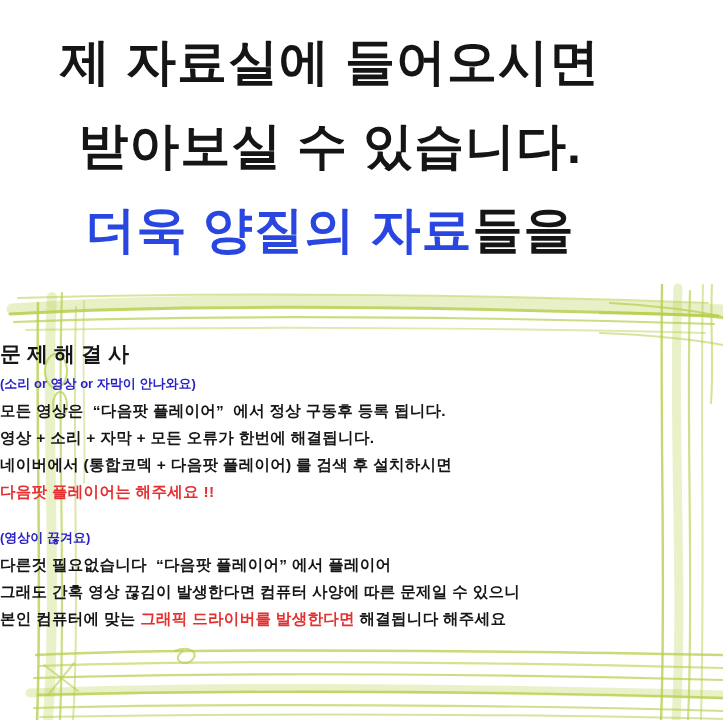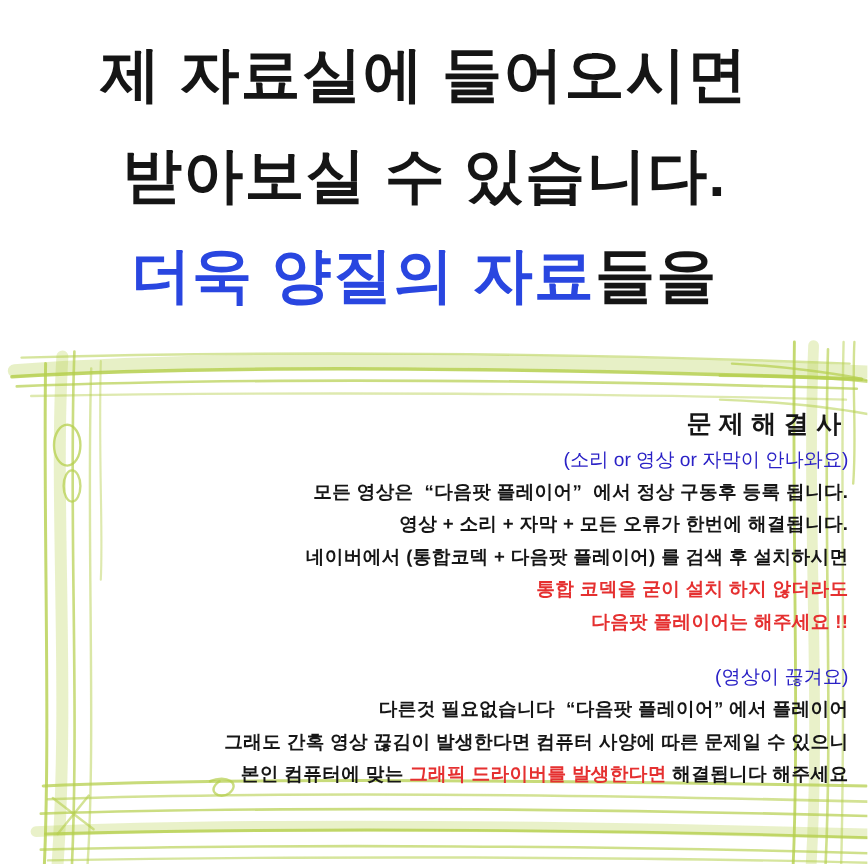--- a/index.html
+++ b/index.html
@@ -1,36 +1,35 @@
 <!DOCTYPE html>
 <html style="--c-top_blue: #2946e0; --c-blue: #2a21c6; --c-red: #e53030; --c-green: #b5cf4d; --c-black: #151515;"><head>
 <meta charset="utf-8">
 <style>
   html,body { margin:0; padding:0; }
   body { width:723px; height:720px; overflow:hidden; background:#ffffff; }
   .page {
     position:relative; width:660px; height:720px; background:#ffffff;
     font-family:"Liberation Sans","DejaVu Sans",sans-serif;
     color:var(--c-black,#151515);
-    padding-left:47px;
   }
   
   .top-banner { position:absolute; top:20px; left:0; right:0; text-align:center; }
   .top-line {
     font-size:50px; line-height:84px; font-weight:700; letter-spacing:1px;
     color:var(--c-black,#151515); white-space:pre;
   }
   .top-blue { color:var(--c-top_blue,#2946e0); }
   
   .frame-svg { position:absolute; left:0; top:283px; width:723px; height:437px; color:var(--c-green,#b5cf4d); }
   .frame-svg path, .frame-svg ellipse { stroke:currentColor; fill:none; stroke-linecap:round; }
   
-  .board-text { position:absolute; left:0; top:341px; right:0; text-align:right; }
+  .board-text { position:absolute; left:0; top:341px; right:0; text-align:left; }
   .board-title { font-size:21px; font-weight:800; letter-spacing:6px; line-height:25px; color:#161616; }
-  .board-header { font-size:16px; font-weight:400; line-height:27px; margin-top:4px;
+  .board-header { font-size:13px; font-weight:700; line-height:27px; margin-top:4px;
                   color:var(--c-blue,#2a21c6); white-space:pre; }
   .board-line  { font-size:15.5px; font-weight:700; line-height:27px; letter-spacing:0.3px;
                  color:#161616; white-space:pre; }
   .red  { color:var(--c-red,#e53030); }
   .section2 { margin-top:19px; }
   .mix { display:inline; }
 </style>
 </head>
 <body>
 
@@ -79,21 +78,20 @@
   </svg>
 
   <div class="board-text">
     <div class="board-title">문제해결사</div>
 
     <div>
       <div class="board-header">(소리 or 영상 or 자막이 안나와요)</div>
       <div class="board-line">모든 영상은  “다음팟 플레이어”  에서 정상 구동후 등록 됩니다.</div>
       <div class="board-line">영상 + 소리 + 자막 + 모든 오류가 한번에 해결됩니다.</div>
       <div class="board-line">네이버에서 (통합코덱 + 다음팟 플레이어) 를 검색 후 설치하시면</div>
-      <div class="board-line red">통합 코덱을 굳이 설치 하지 않더라도</div>
       <div class="board-line red">다음팟 플레이어는 해주세요 !!</div>
     </div>
 
     <div class="section2">
       <div class="board-header">(영상이 끊겨요)</div>
       <div class="board-line">다른것 필요없습니다  “다음팟 플레이어” 에서 플레이어</div>
       <div class="board-line">그래도 간혹 영상 끊김이 발생한다면 컴퓨터 사양에 따른 문제일 수 있으니</div>
       <div class="board-line"><span class="mix">본인 컴퓨터에 맞는 </span><span class="mix red">그래픽 드라이버를 발생한다면</span><span class="mix"> 해결됩니다 해주세요</span></div>
     </div>
   </div>

